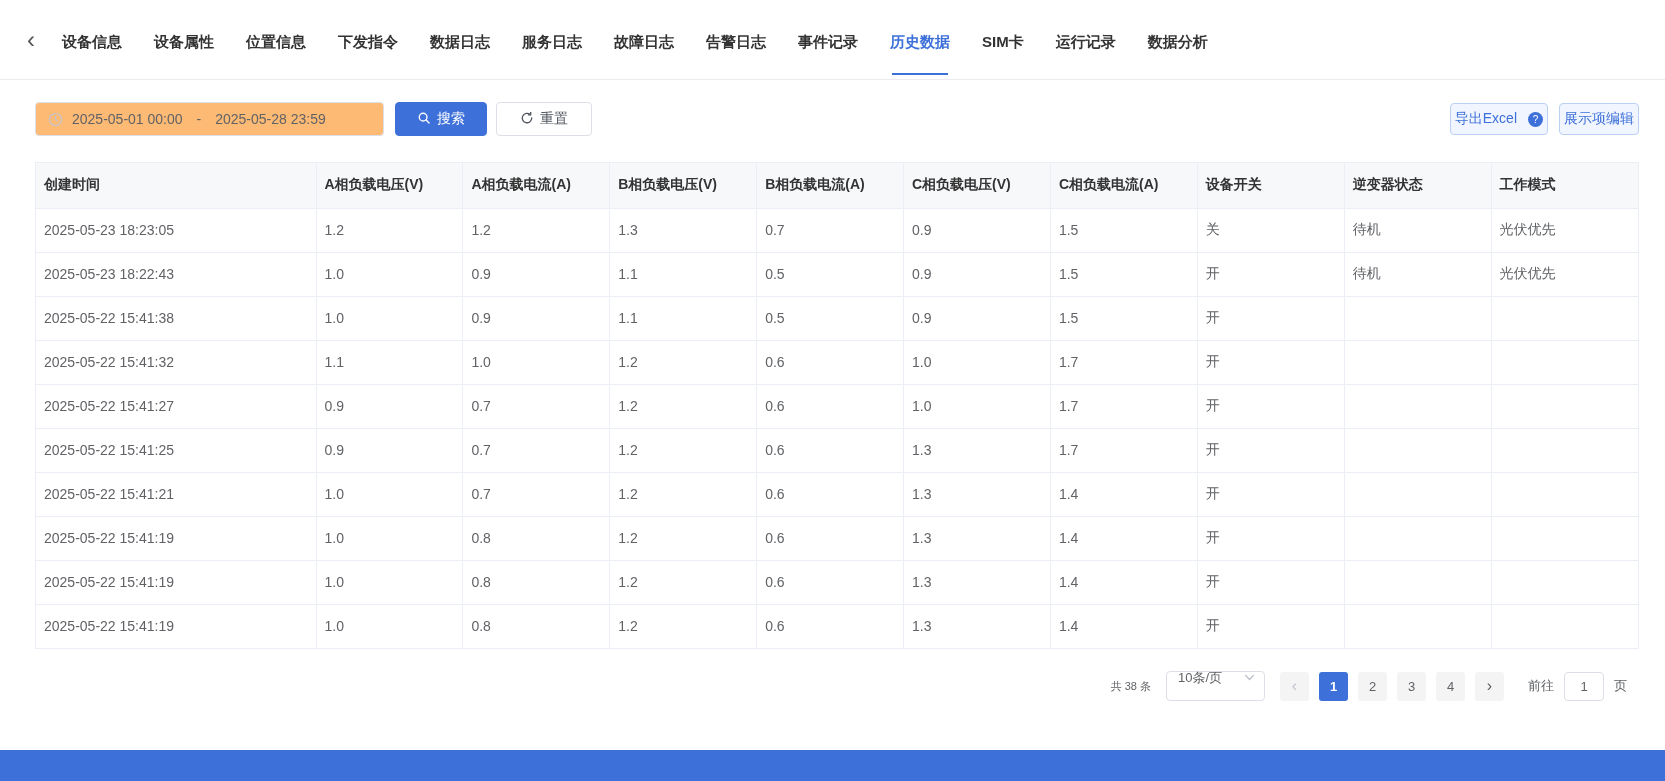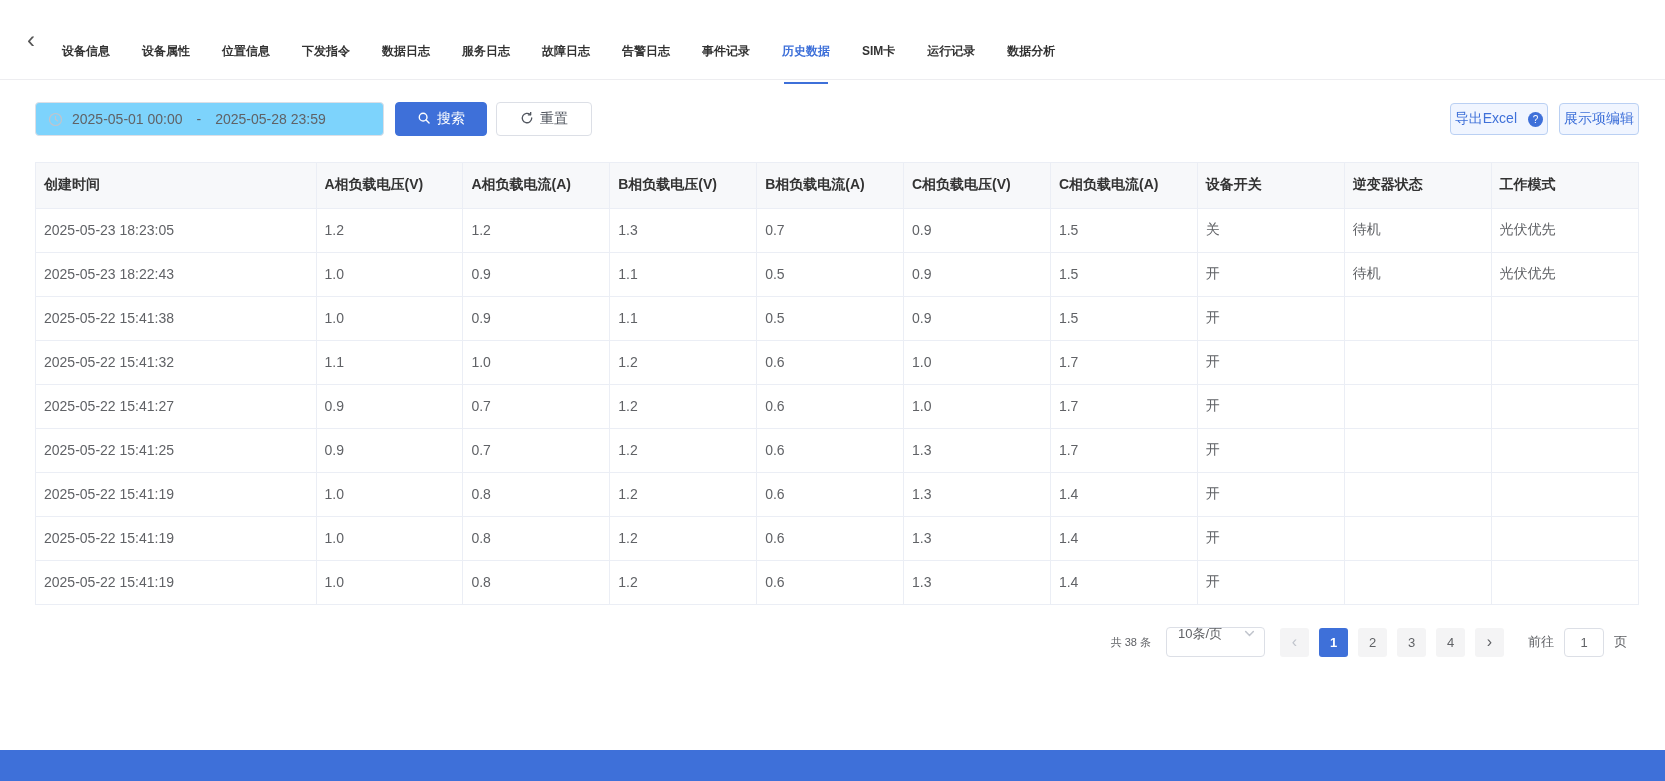--- a/index.html
+++ b/index.html
@@ -6,27 +6,27 @@
   html, body { background:#fff; }
   body {
     width:1665px; height:781px; position:relative; overflow:hidden;
     font-family:"Liberation Sans","DejaVu Sans",sans-serif; color:#333;
   }
 
   
   .tab-bar { display:flex; align-items:center; height:80px; border-bottom:1px solid #ededf0; padding-left:16px; background:#fff; }
   .back-btn { width:30px; height:30px; display:flex; align-items:center; justify-content:center; font-size:24px; color:#555; cursor:pointer; user-select:none; }
   .tab-list { display:flex; height:100%; }
-  .tab { position:relative; display:flex; align-items:center; height:100%; margin:12px 16px; font-size:12px; font-weight:600; color:#333; cursor:pointer; white-space:nowrap; }
+  .tab { position:relative; display:flex; align-items:center; height:100%; margin:3px 16px; font-size:15px; font-weight:600; color:#333; cursor:pointer; white-space:nowrap; }
   .tab.active { color:var(--primary,#3e70d9); }
   .tab.active::after { content:""; position:absolute; left:2px; right:2px; bottom:7px; height:2px; background:var(--primary,#3e70d9); }
 
   
   .toolbar { display:flex; align-items:center; padding:22px 26px 26px 35px; }
-  .date-range { display:flex; align-items:center; width:349px; height:34px; border:1px solid var(--input-border,#dcdfe6); border-radius:4px; padding:0 12px; font-size:14px; color:var(--text-regular,#606266); cursor:pointer; background:#7dd3fc; }
+  .date-range { display:flex; align-items:center; width:349px; height:34px; border:1px solid var(--input-border,#dcdfe6); border-radius:4px; padding:0 12px; font-size:14px; color:var(--text-regular,#606266); cursor:pointer; background:#fdba74; }
   .date-range .icon { display:flex; margin-right:9px; }
   .date-sep { margin:0 14px; }
   .btn { display:inline-flex; align-items:center; justify-content:center; gap:6px; height:34px; border-radius:4px; font-size:14px; cursor:pointer; border:1px solid transparent; font-family:inherit; background:#fff; }
   .btn-primary { background:var(--primary,#3e70d9); color:#fff; border-color:var(--primary,#3e70d9); width:92px; margin-left:11px; }
   .btn-plain { color:#51565f; border-color:var(--input-border,#dcdfe6); width:96px; margin-left:9px; }
   .toolbar-right { margin-left:auto; display:flex; gap:11px; }
   .btn-light { background:var(--light-btn-bg,#f0f5ff); color:var(--primary,#3e70d9); border-color:var(--light-btn-border,#bad0f3); padding:0 4px; height:32px; }
   .q-circle { width:15px; height:15px; border-radius:50%; background:var(--primary,#3e70d9); color:#fff; font-size:10px; line-height:15px; display:inline-flex; align-items:center; justify-content:center; margin-left:5px; }
 
   
@@ -203,20 +203,32 @@
           <td>0.7</td>
           <td>1.2</td>
           <td>0.6</td>
           <td>1.3</td>
           <td>1.7</td>
           <td>开</td>
           <td></td>
           <td></td>
         </tr>
         <tr>
+          <td>2025-05-22 15:41:21</td>
+          <td>1.0</td>
+          <td>0.7</td>
+          <td>1.2</td>
+          <td>0.6</td>
+          <td>1.3</td>
+          <td>1.4</td>
+          <td>开</td>
+          <td></td>
+          <td></td>
+        </tr>
+        <tr>
           <td>2025-05-22 15:41:19</td>
           <td>1.0</td>
           <td>0.8</td>
           <td>1.2</td>
           <td>0.6</td>
           <td>1.3</td>
           <td>1.4</td>
           <td>开</td>
           <td></td>
           <td></td>

